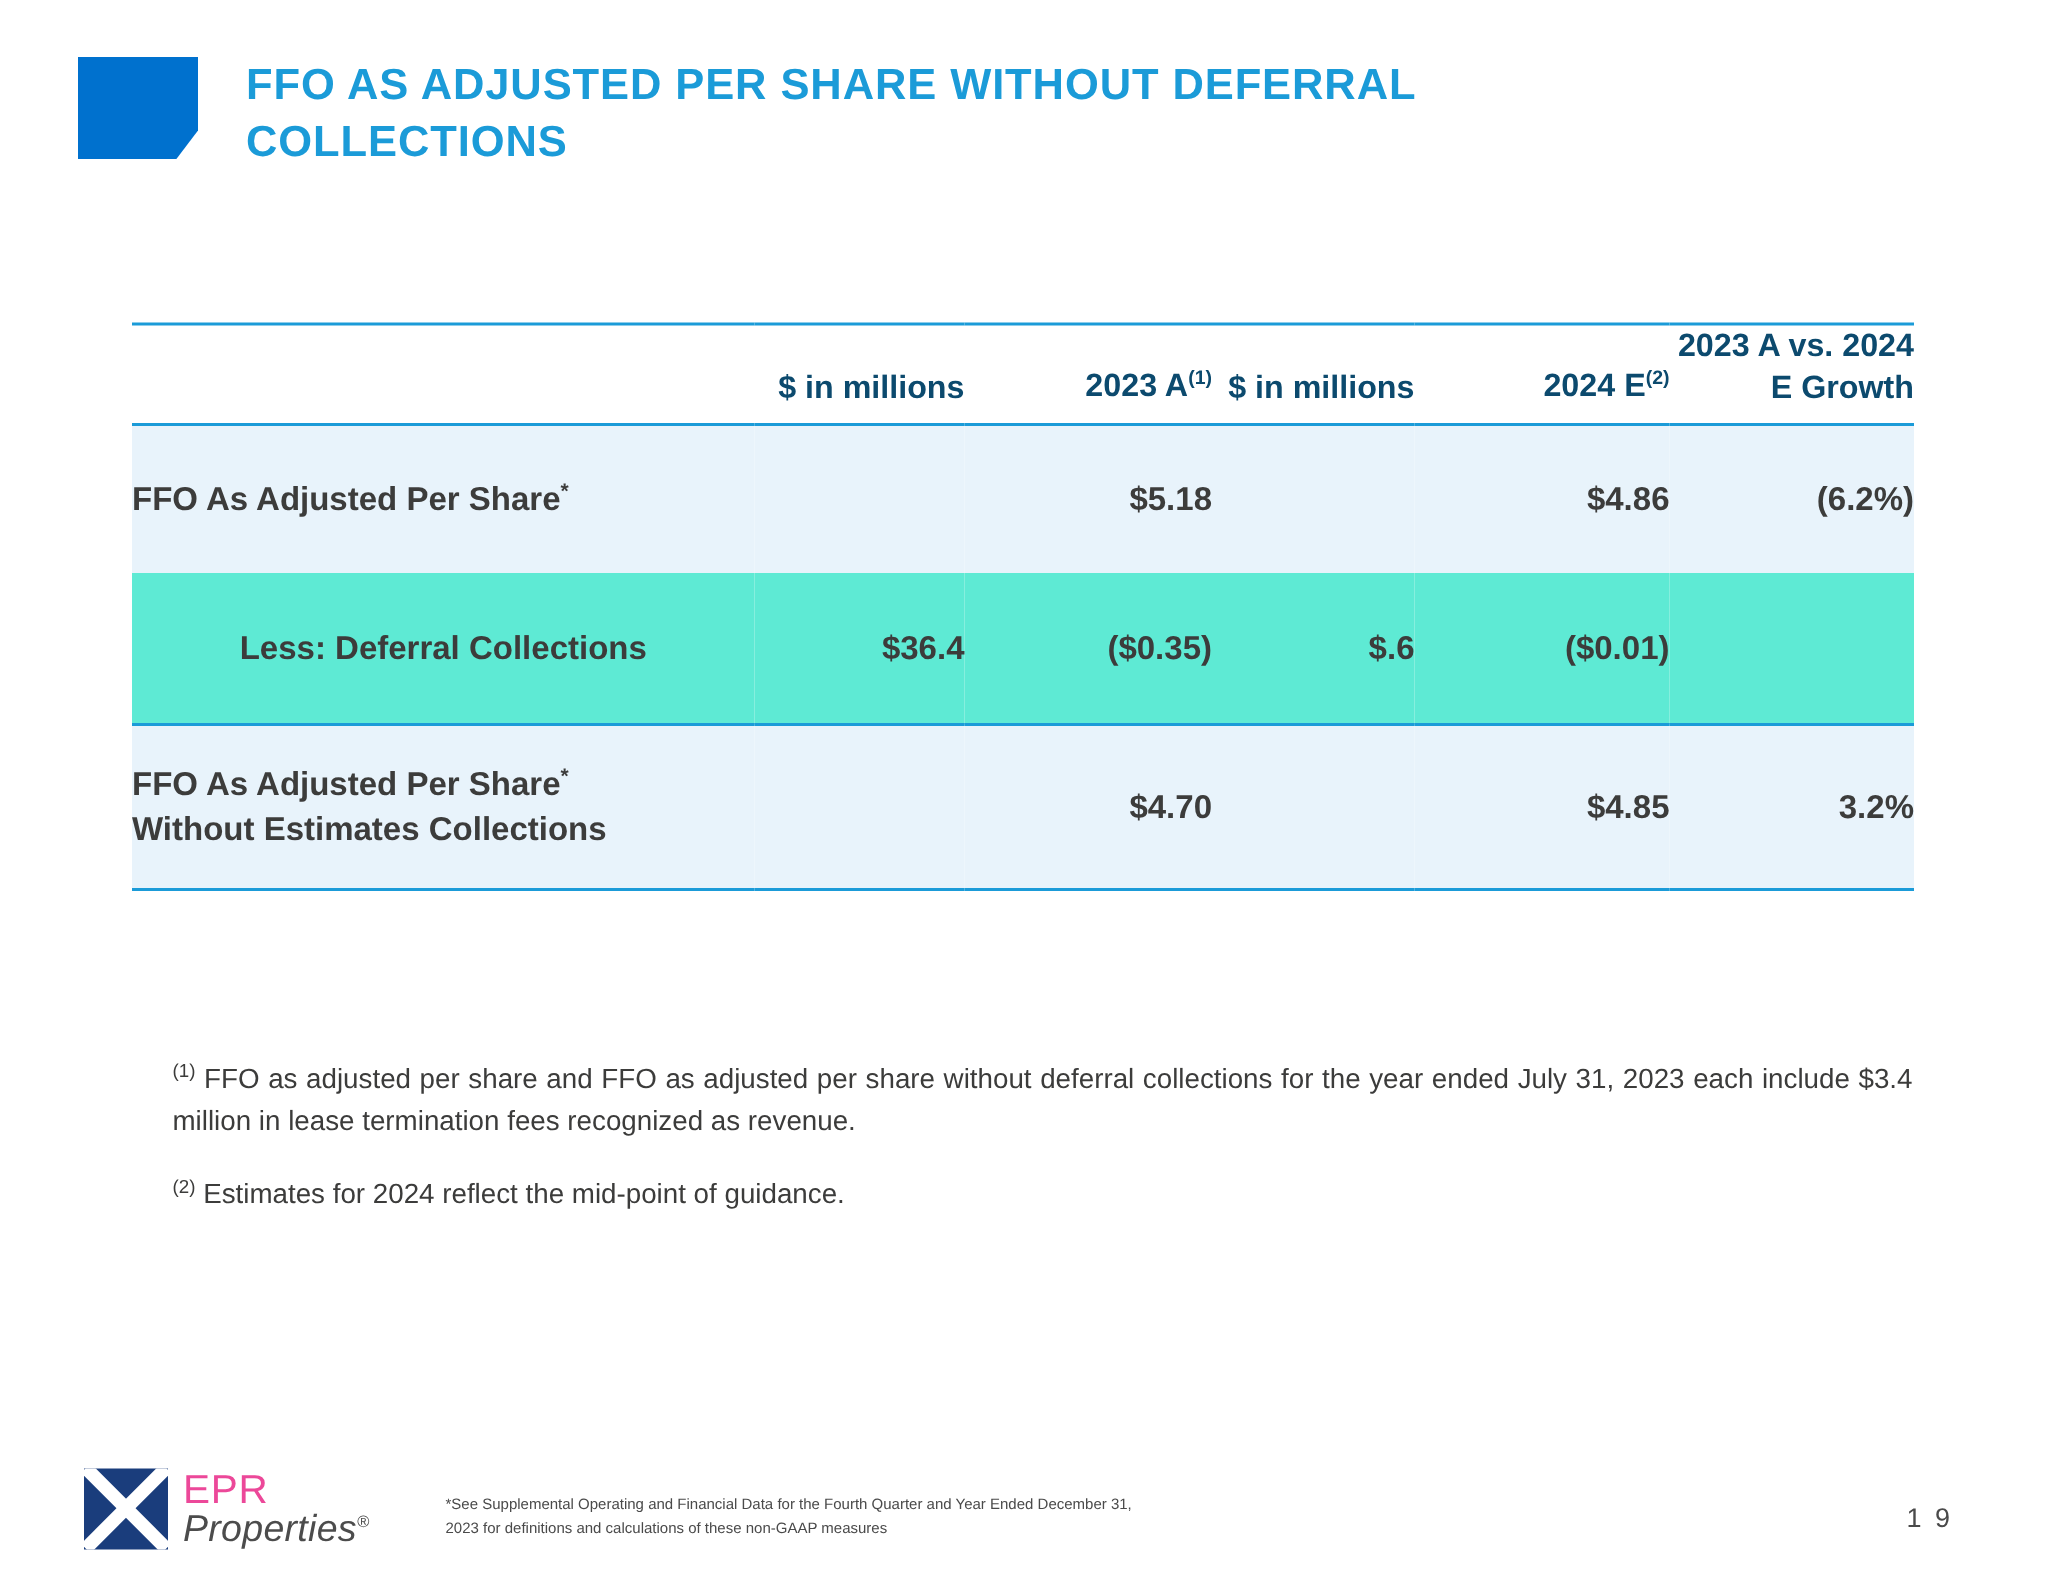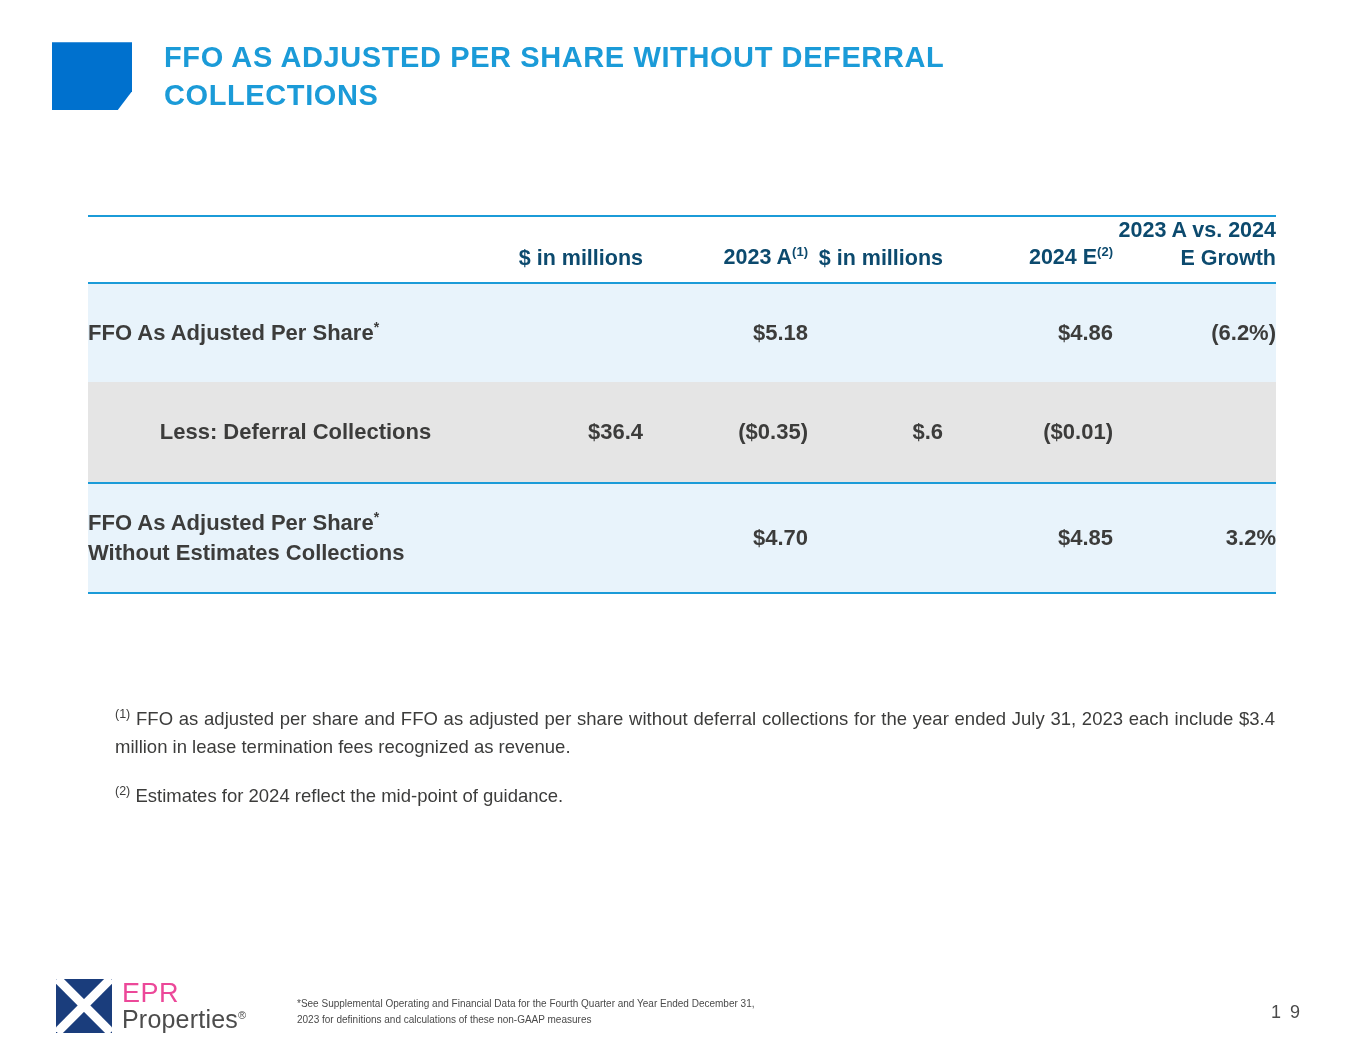--- a/index.html
+++ b/index.html
@@ -16,21 +16,21 @@
     overflow: hidden;
   }
 
   
   .header {
     position: absolute;
     top: 38px;
     left: 52px;
     right: 60px;
     display: flex;
-    align-items: center;
+    align-items: flex-start;
   }
   .header-mark {
     width: 80px;
     height: 68px;
     background: #0071ce;
     flex: 0 0 auto;
     clip-path: polygon(0 0, 100% 0, 100% 72%, 82% 100%, 0 100%);
   }
   .header-title {
     margin-left: 32px;
@@ -99,21 +99,21 @@
     text-align: center;
     padding-left: 0;
   }
   tbody td sup {
     font-size: 14px;
     vertical-align: super;
     font-weight: bold;
   }
 
   tr.row-shaded td { background: #e8f3fb; height: 98px; }
-  tr.row-plain td  { background: #e5e5e5; height: 100px; }
+  tr.row-plain td  { background: #5eead4; height: 100px; }
   tr.row-total td  { background: #e8f3fb; height: 108px; border-top: 2px solid #1b9bd8; border-bottom: 2px solid #1b9bd8; }
 
   td.label .twoline {
     line-height: 1.35;
   }
 
   
   .footnotes {
     position: absolute;
     top: 705px;
@@ -171,20 +171,21 @@
   .logo-epr {
     font-size: 27px;
     font-weight: normal;
     color: #ec4899;
     letter-spacing: 0.5px;
   }
   .logo-props {
     font-size: 25px;
     color: #4c4c4c;
     letter-spacing: 0.2px;
+    font-style: italic;
   }
   .logo-props sup { font-size: 11px; vertical-align: super; }
 
   .footer-note {
     position: absolute;
     left: 297px;
     bottom: 28px;
     font-size: 10px;
     line-height: 1.55;
     color: #4a4a4a;

